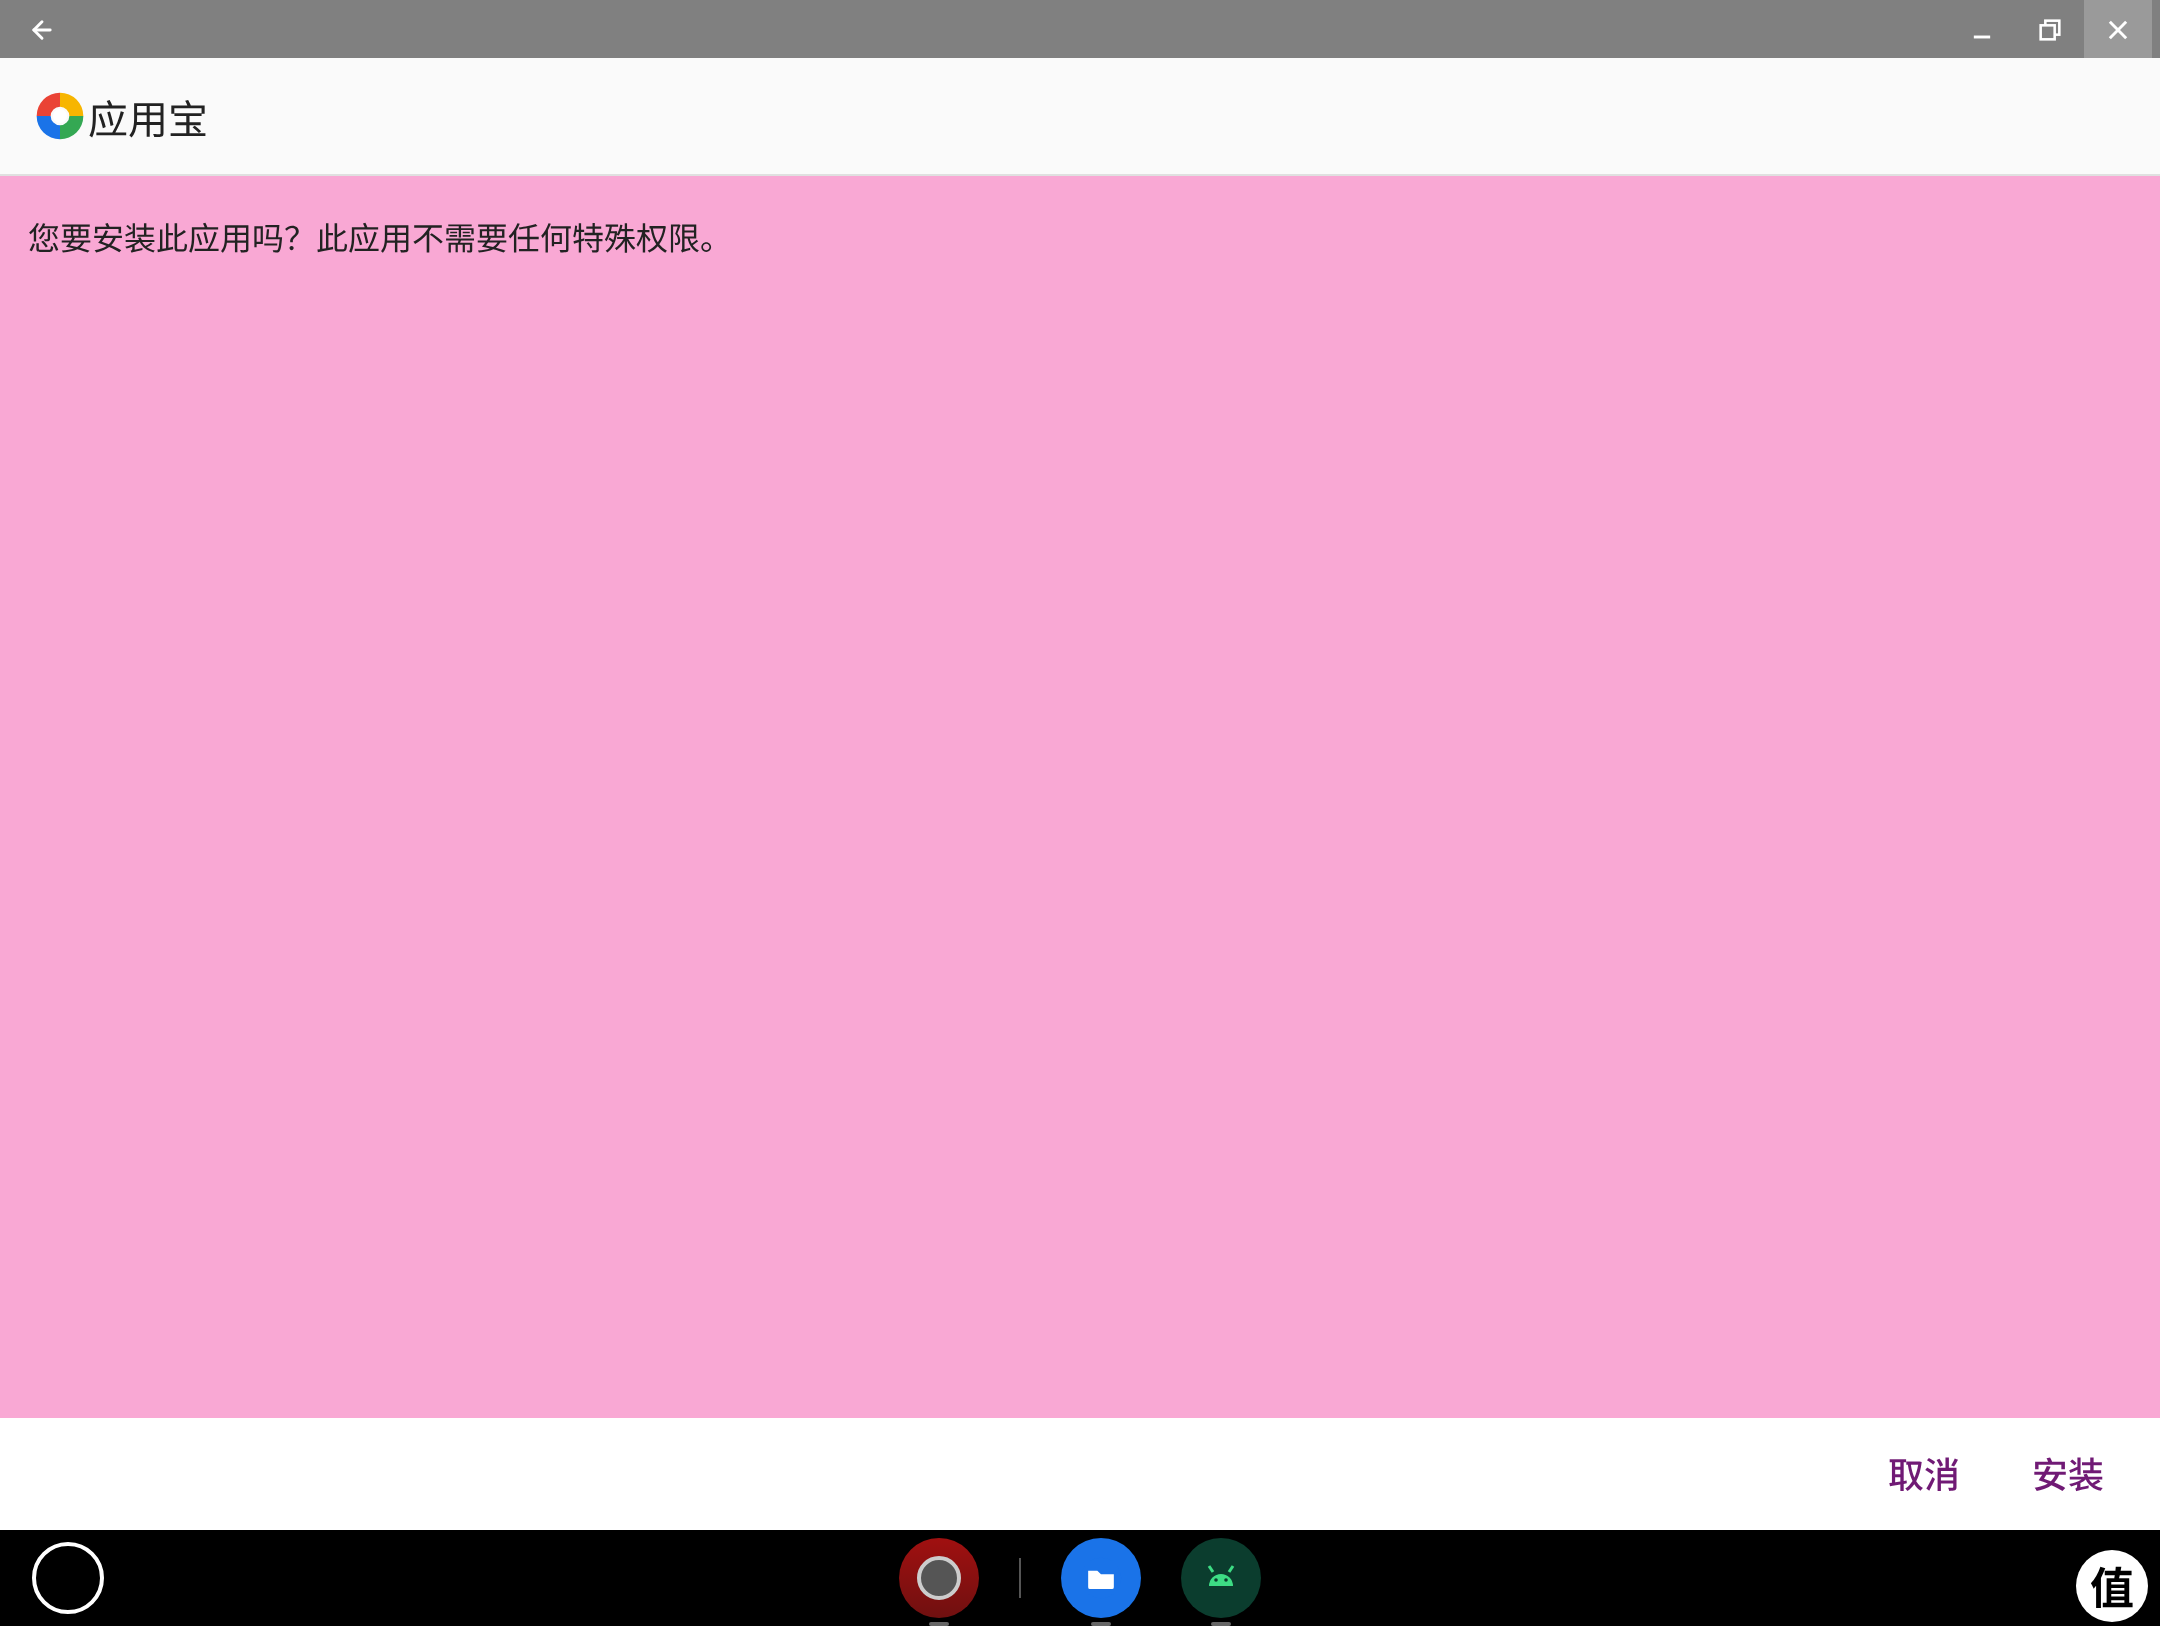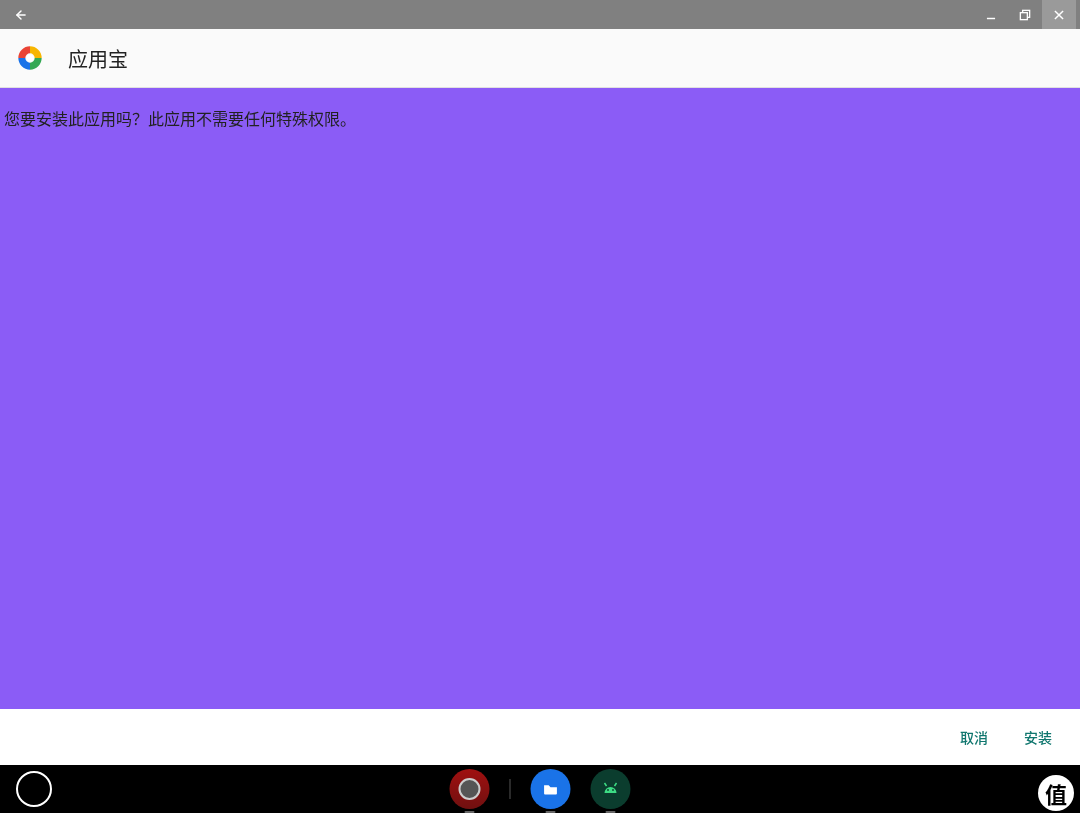--- a/index.html
+++ b/index.html
@@ -25,57 +25,56 @@
   .titlebar .winbtn svg { display: block; }
 
   
   .appheader {
     height: 59px;
     background: #fafafa;
     border-bottom: 1px solid #e0e0e0;
     display: flex;
     align-items: center;
     padding-left: 16px;
-    gap: 24px;
   }
   .appicon {
     width: 28px; height: 28px;
     position: relative;
   }
   .apptitle {
     font-size: 20px;
     color: #222;
     font-weight: 400;
   }
 
   
   .content {
-    padding: 18px 4px;
+    padding: 18px 14px;
     height: calc(813px - 29px - 59px - 56px - 48px); 
-    background: #8b5cf6;
+    background: #f9a8d4;
   }
   .install-msg {
     font-size: 16px;
     color: #222;
     line-height: 1.5;
   }
 
   
   .actions {
     height: 56px;
     display: flex;
     align-items: center;
     justify-content: flex-end;
     gap: 36px;
     padding-right: 28px;
     background: #ffffff;
   }
   .actions .act {
-    color: #0f766e;
-    font-size: 14px;
+    color: #701a75;
+    font-size: 18px;
     font-weight: 500;
     cursor: pointer;
   }
 
   
   .taskbar {
     height: 48px;
     background: #000;
     position: relative;
     display: flex;

